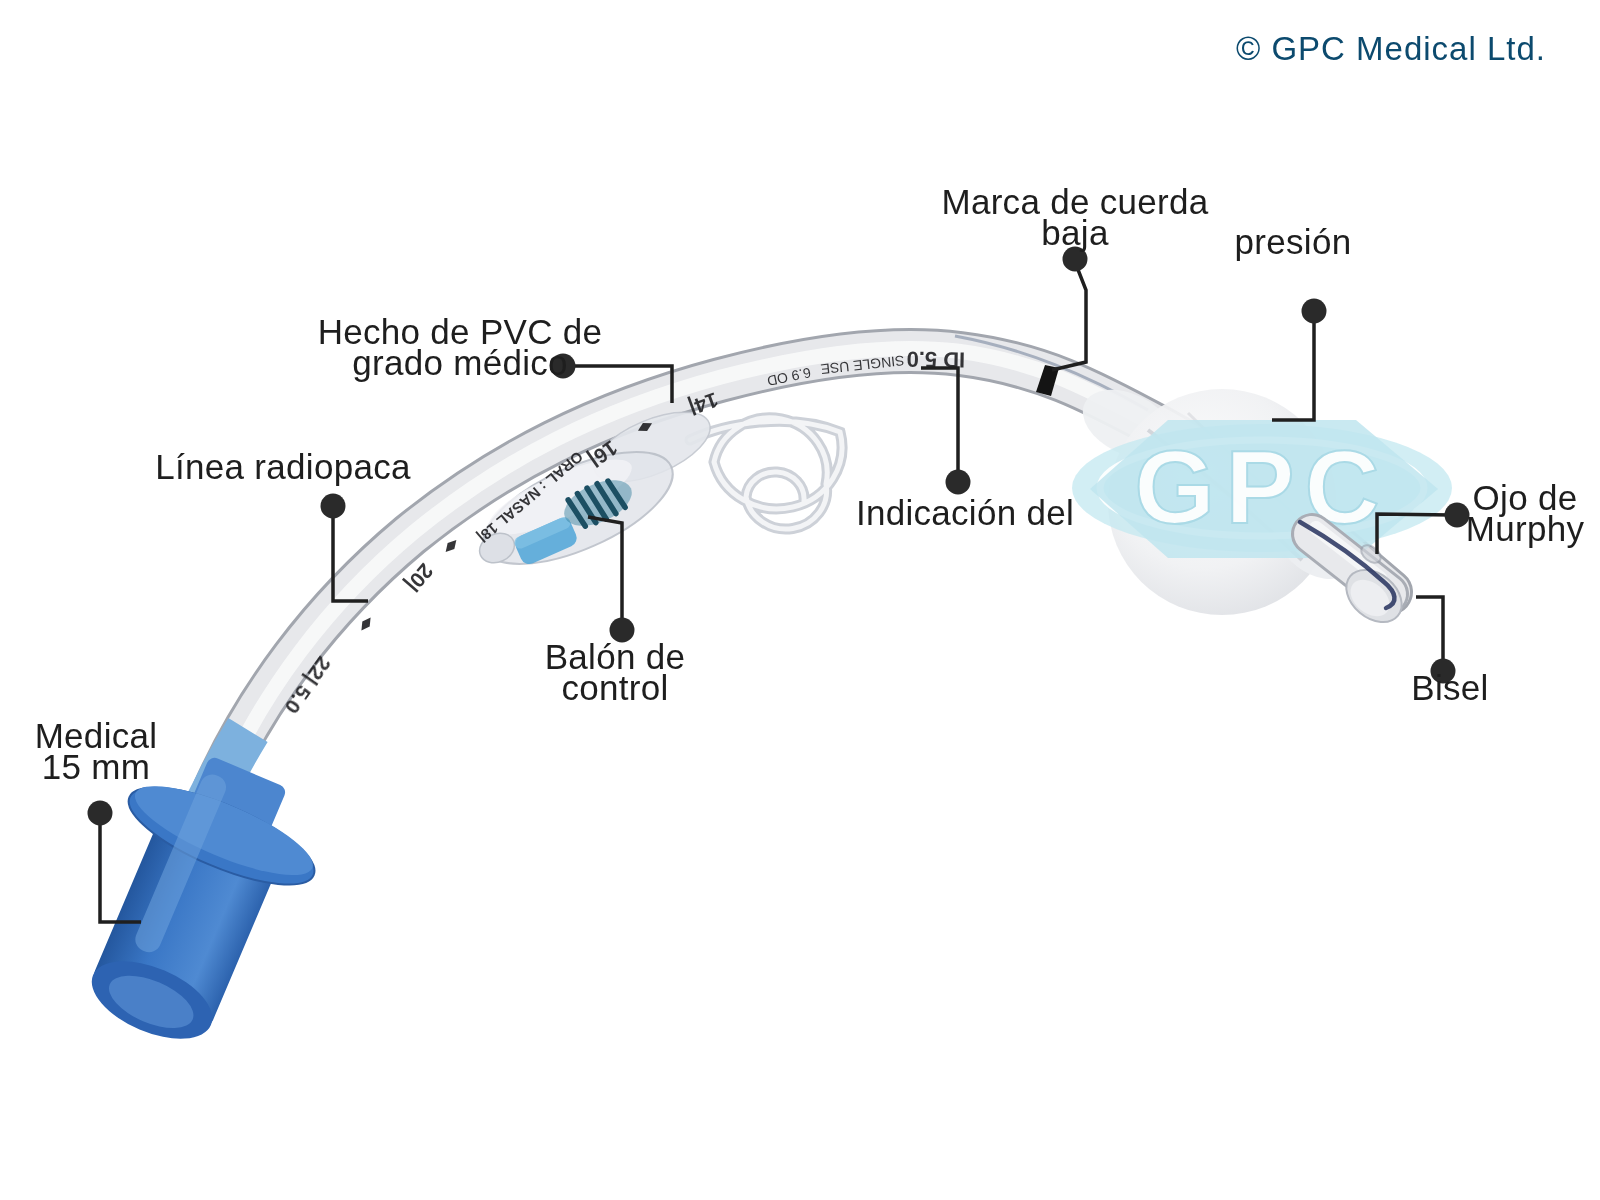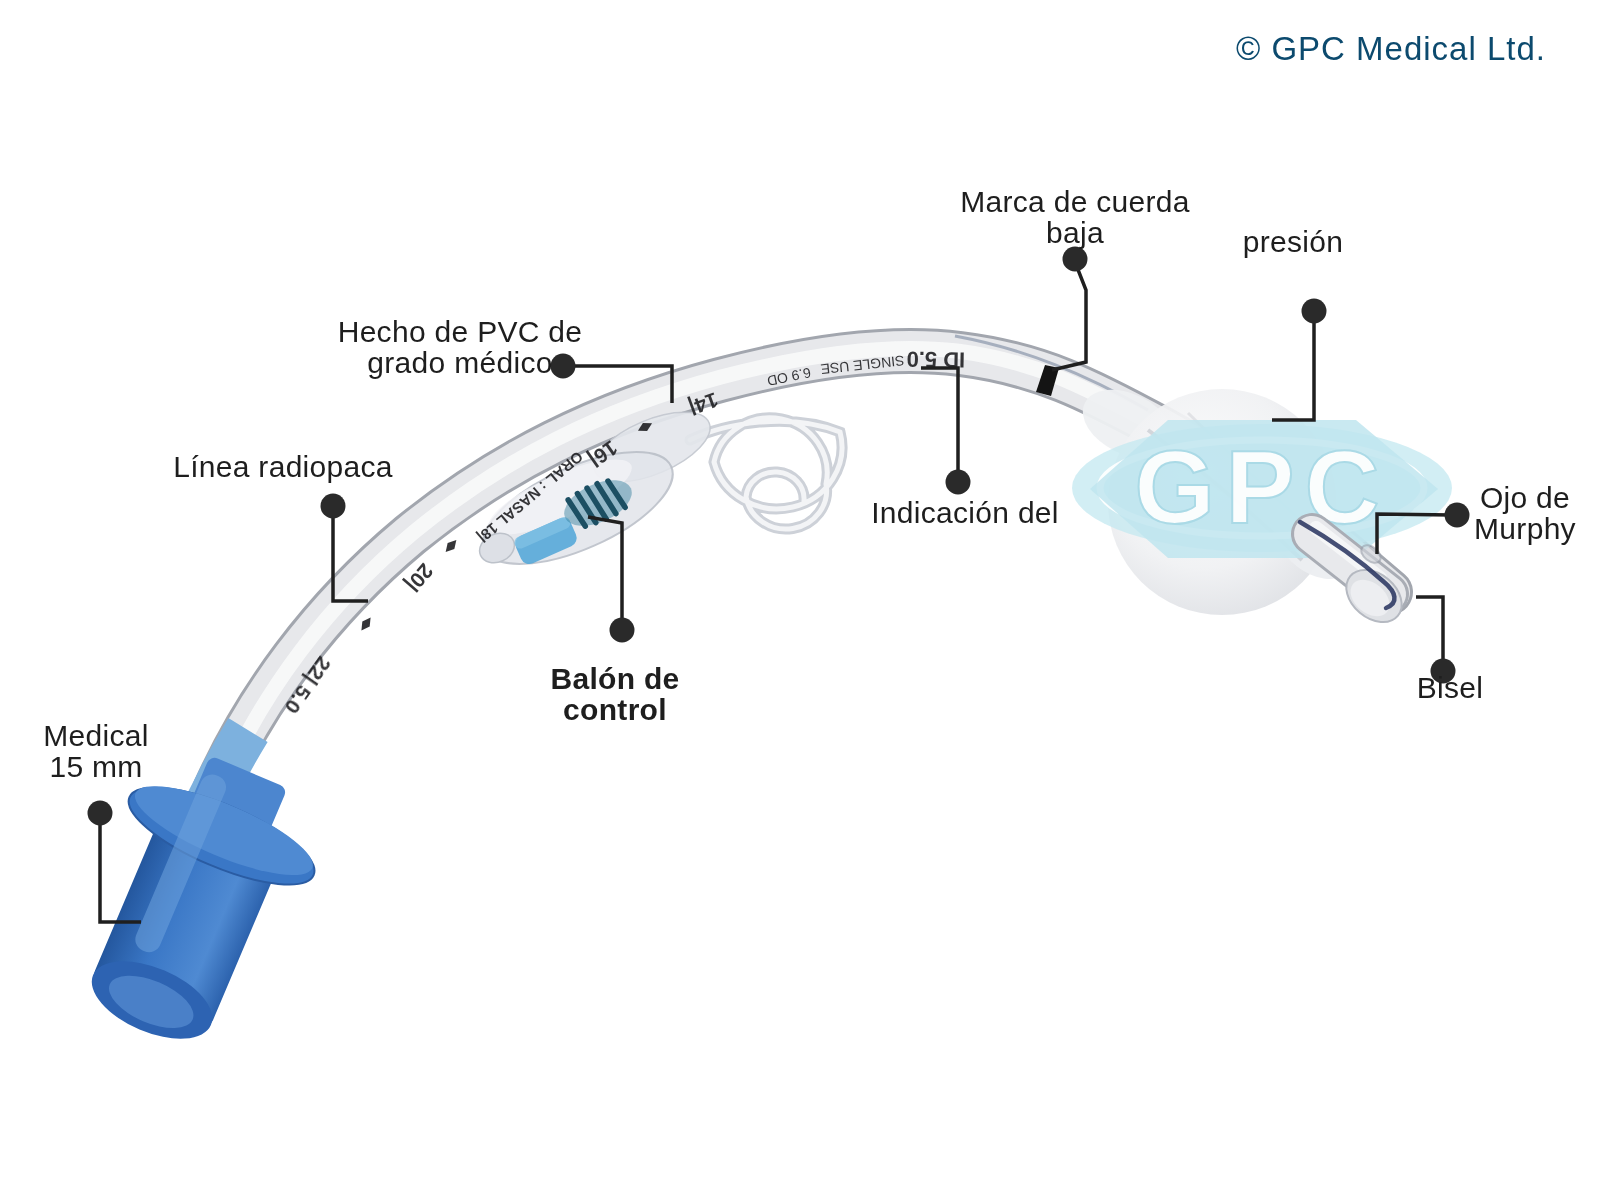--- a/index.html
+++ b/index.html
@@ -6,21 +6,21 @@
   body{
     width:1600px;height:1200px;position:relative;overflow:hidden;
     background:#ffffff;
     font-family:"Liberation Sans", sans-serif;
   }
   #stage{position:absolute;left:0;top:0;width:1600px;height:1200px;}
   svg{position:absolute;left:0;top:0;}
   .label{
     position:absolute;
     color:#1e1e1e;
-    font-size:30px;
+    font-size:35px;
     line-height:31px;
     text-align:center;
     letter-spacing:.3px;
     z-index:5;
   }
   .watermark{
     position:absolute;
     right:54px;top:30px;
     color:#0c4a6e;
     font-size:33px;
@@ -189,21 +189,21 @@
 
   <div class="label" style="left:815px;top:497px;width:300px;">
     <div>Indicación del</div>
   </div>
 
   <div class="label" style="left:1425px;top:482px;width:200px;">
     <div>Ojo de</div>
     <div>Murphy</div>
   </div>
 
-  <div class="label" style="left:465px;top:663px;width:300px;font-weight:bold;">
+  <div class="label" style="left:465px;top:641px;width:300px;">
     <div>Balón de</div>
     <div>control</div>
   </div>
 
   <div class="label" style="left:1300px;top:672px;width:300px;">
     <div>Bisel</div>
   </div>
 
   <div class="label" style="left:6px;top:720px;width:180px;">
     <div>Medical</div>

